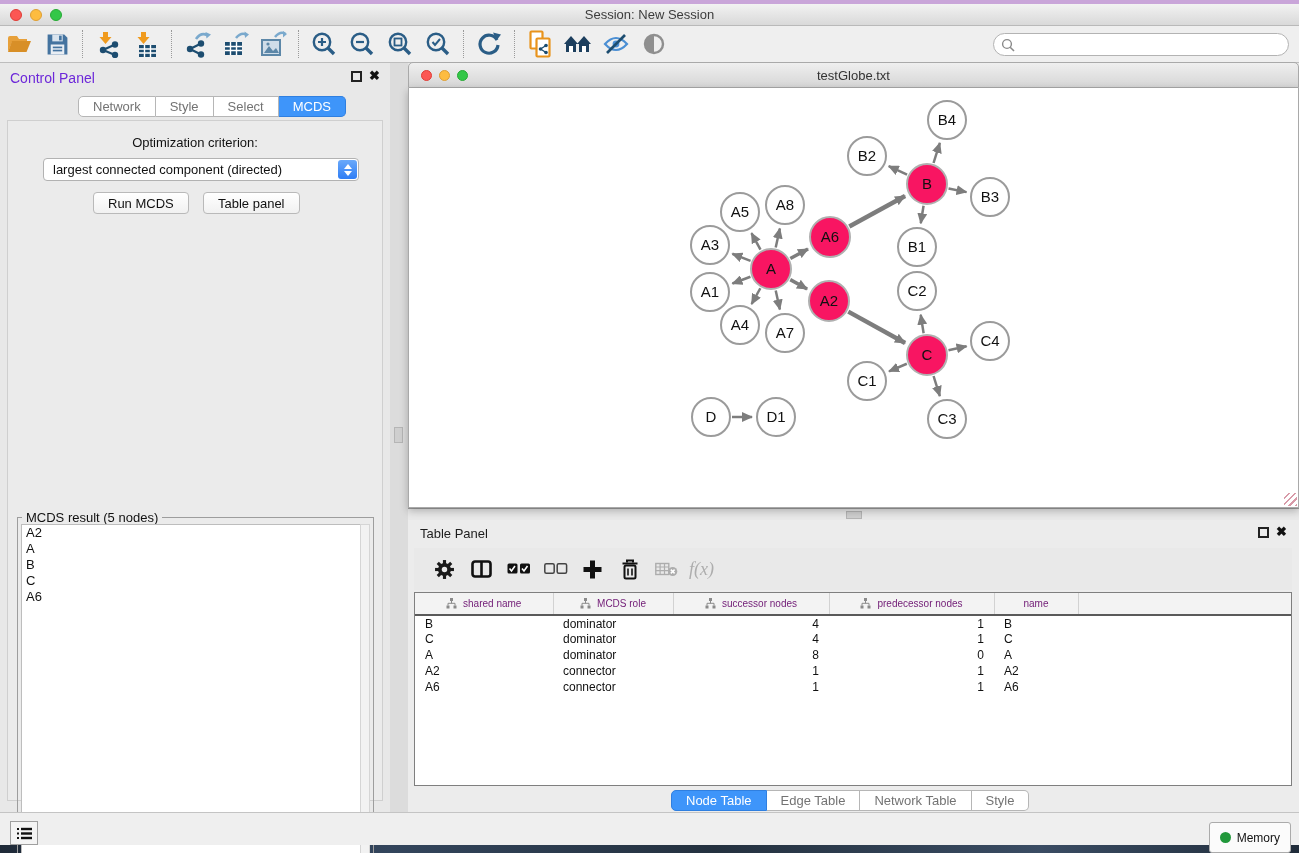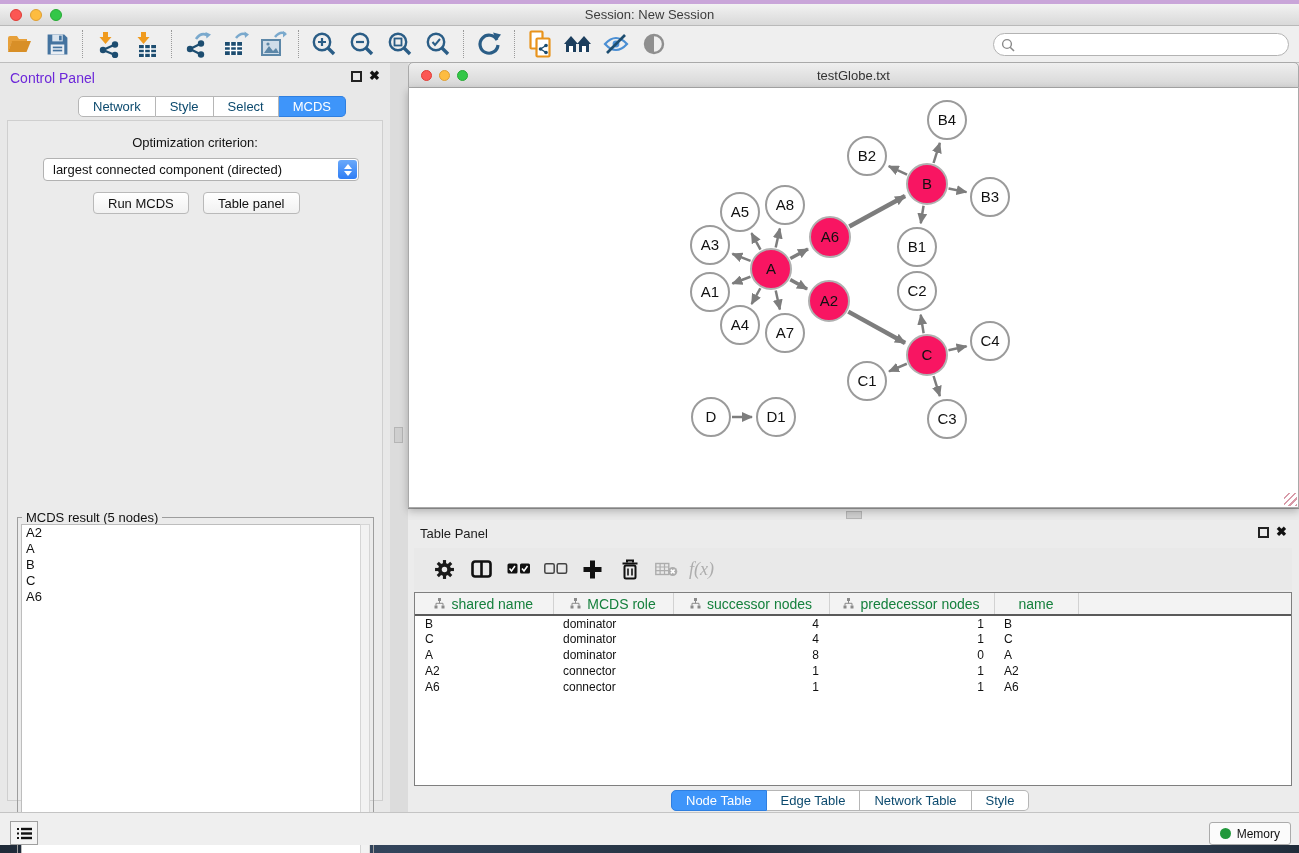--- a/index.html
+++ b/index.html
@@ -34,21 +34,21 @@
   
   #control-panel { left:0; top:63px; width:390px; height:749px; background:#e8e8e8; }
   #cp-header { position:absolute; left:0; top:0; width:100%; height:26px; }
   #cp-title { position:absolute; left:10px; top:7px; font-size:14px; color:#6d28d9; }
   .float-btn { position:absolute; top:8px; width:11px; height:11px; border:2px solid #222; background:transparent; }
   .close-btn { position:absolute; top:5px; font-size:13px; font-weight:bold; color:#111; }
   #cp-float { right:28px; } #cp-close { right:10px; }
   .seg-tabs { display:flex; }
   #cp-tabs { position:absolute; left:78px; top:33px; height:21px; }
   .seg-tab { height:21px; line-height:19px; font-size:13px; padding:0 14px; background:#fff;
-    border:1px solid #b6b6b6; border-left:none; color:#0c4a6e; white-space:nowrap; }
+    border:1px solid #b6b6b6; border-left:none; color:#737373; white-space:nowrap; }
   .seg-tab:first-child { border-left:1px solid #b6b6b6; border-radius:5px 0 0 5px; }
   .seg-tab:last-child { border-radius:0 5px 5px 0; }
   .seg-tab.active { background:#3e95fa; border-color:#2f7fe0; color:#fff; }
   #cp-body { position:absolute; left:7px; top:57px; width:376px; height:681px;
     background:#ebebeb; border:1px solid #cfcfcf; }
   #opt-label { position:absolute; left:0; top:14px; width:100%; text-align:center; font-size:13px; color:#111; }
   #criterion-select { position:absolute; left:35px; top:37px; width:316px; height:23px; background:#fff;
     border:1px solid #b2b2b2; border-radius:4px; font-size:13px; line-height:21px; padding-left:9px; color:#111; }
   #criterion-stepper { position:absolute; right:1px; top:1px; width:19px; height:19px; border-radius:3px;
     background:linear-gradient(#6aa9fa,#2e7df5); display:flex; flex-direction:column; align-items:center; justify-content:center; gap:2px; }
@@ -88,32 +88,32 @@
   #tp-title { position:absolute; left:12px; top:6px; font-size:13px; color:#1d1d1d; }
   #tp-float { right:30px; top:7px; } #tp-close { right:12px; top:4px; }
   #tp-toolbar { position:absolute; left:6px; top:28px; width:878px; height:42px; background:#e9e9e9;
     display:flex; align-items:center; padding-left:12px; }
   .tp-tbtn { width:37px; height:32px; display:flex; align-items:center; justify-content:center; }
   #fx-label { font-size:18px; font-style:italic; font-family:"Liberation Serif",serif; color:#adadad; margin-left:4px; }
   #tp-table { position:absolute; left:6px; top:72px; width:878px; height:194px; background:#fff;
     border:1px solid #7f7f7f; overflow:hidden; }
   #tp-table table { border-collapse:collapse; width:100%; table-layout:fixed; }
   #tp-table thead th { height:22px; background:#f3f3f3; border-bottom:2px solid #5a5a5a;
-    border-right:1px solid #d2d2d2; font-size:14px; font-weight:normal; color:#15803d; }
+    border-right:1px solid #d2d2d2; font-size:10px; font-weight:normal; color:#701a75; }
   #tp-table thead th .thc { display:flex; align-items:center; justify-content:center; gap:6px; }
   #tp-table thead th.filler { border-right:none; }
   #tp-table tbody td { height:16px; font-size:12px; color:#111; padding:0 10px; white-space:nowrap; overflow:hidden; }
   #tp-table tbody td.num { text-align:right; }
   #tp-tabs { position:absolute; left:263px; top:270px; height:21px; }
 
   
   #status-bar { left:0; top:812px; width:1299px; height:33px; background:#efefef; border-top:1px solid #c4c4c4; }
   #panel-list-btn { position:absolute; left:10px; top:8px; width:28px; height:24px; background:#f4f4f4;
     border:1px solid #9f9f9f; display:flex; align-items:center; justify-content:center; }
-  #memory-btn { position:absolute; right:8px; top:9px; height:23px; background:#fbfbfb; border:1px solid #ababab;
+  #memory-btn { position:absolute; right:8px; top:9px; height:31px; background:#fbfbfb; border:1px solid #ababab;
     border-radius:3px; display:flex; align-items:center; gap:6px; padding:0 10px; font-size:12px; color:#111; }
   #memory-dot { width:11px; height:11px; border-radius:50%; background:#21983b; }
 </style>
 </head>
 <body>
 
 <div class="abs" id="desktop-top"></div>
 <div class="abs" id="desktop-bottom"></div>
 
 <div class="abs" id="titlebar">

